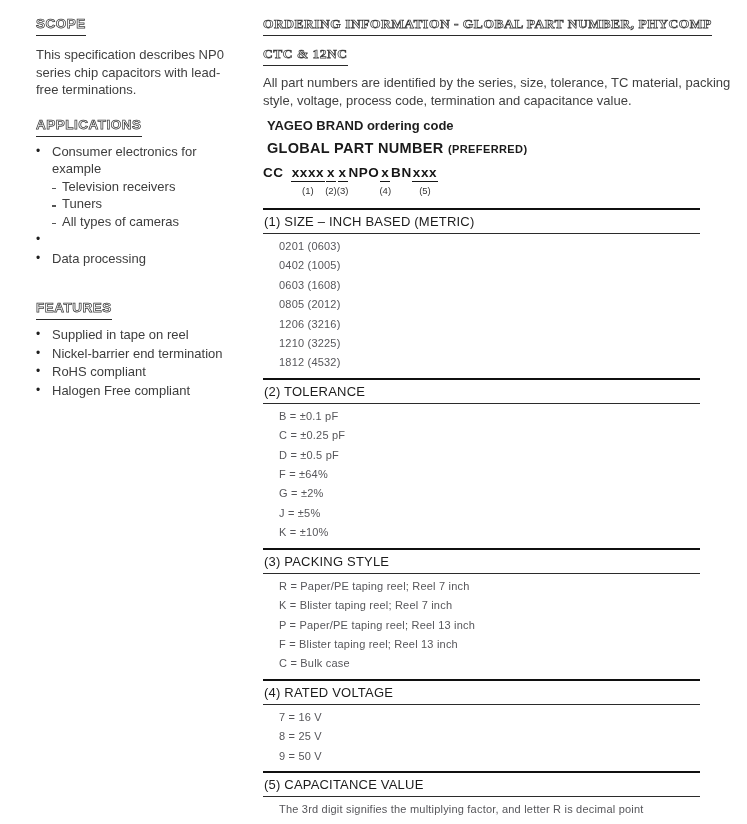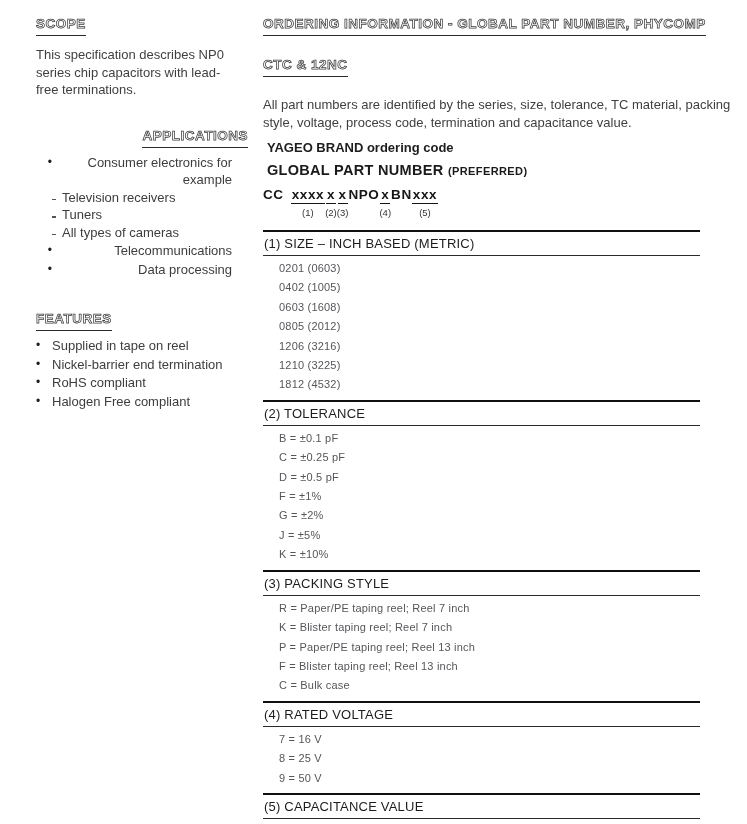--- a/index.html
+++ b/index.html
@@ -16,25 +16,25 @@
 
   
   .oh {
     font-weight:bold; font-size:13.5px; letter-spacing:0.5px;
     color:#3a3a3a; line-height:20px;
   }
   @supports (-webkit-text-stroke: 1px black) {
     .oh { color:#fbfbfb; -webkit-text-stroke:0.75px #3c3c3c; }
   }
   .oh > span { border-bottom:1.5px solid #2a2a2a; padding-bottom:1px; display:inline-block; }
-  .oh-block { margin-bottom:19px; }
+  .oh-block { margin-bottom:8px;font-family:Liberation Serif, serif; }
 
   .body-text { font-size:13px; line-height:17.5px; margin-top:10px; width:202px; color:#3f3f3f; }
 
-  .left-sec-app  { margin-top:27px;text-align:right; }
+  .left-sec-app  { margin-top:16px; }
   .left-sec-feat { margin-top:31px; }
 
   .blist { margin-top:6px; }
   .bitem { display:flex; font-size:13px; line-height:17.5px; color:#3d3d3d; margin-top:1px; }
   .bitem .dot { width:16px; flex:0 0 16px; font-size:12px; color:#1e1e1e; line-height:17.5px; }
   .bitem .btext { width:180px; }
   .sublist { margin-left:16px; }
   .sitem { display:flex; font-size:13px; line-height:17.5px; color:#3d3d3d; }
   .sitem .dash { width:10px; flex:0 0 10px; position:relative; }
   .sitem .dash::after { content:""; position:absolute; left:0; top:10px; width:4px; height:1.5px; background:#555; }
@@ -92,21 +92,20 @@
             <span class="dash"></span>
             <span>Tuners</span>
           </div>
           <div class="sitem">
             <span class="dash"></span>
             <span>All types of cameras</span>
           </div>
         </div>
         <div class="bitem">
           <span class="dot">•</span>
-          <span class="btext">Telecommunications</span>
         </div>
         <div class="bitem">
           <span class="dot">•</span>
           <span class="btext">Data processing</span>
         </div>
       </div>
     </div>
 
     <div class="left-sec-feat">
       <div class="oh">
@@ -204,21 +203,21 @@
       </div>
 
       <div>
         <div class="rule-thick"></div>
         <div class="sec-title">(2) TOLERANCE</div>
         <div class="rule-thin"></div>
         <ul class="sec-items">
           <li>B = ±0.1 pF</li>
           <li>C = ±0.25 pF</li>
           <li>D = ±0.5 pF</li>
-          <li>F = ±1%</li>
+          <li>F = ±64%</li>
           <li>G = ±2%</li>
           <li>J = ±5%</li>
           <li>K = ±10%</li>
         </ul>
       </div>
 
       <div>
         <div class="rule-thick"></div>
         <div class="sec-title">(3) PACKING STYLE</div>
         <div class="rule-thin"></div>

